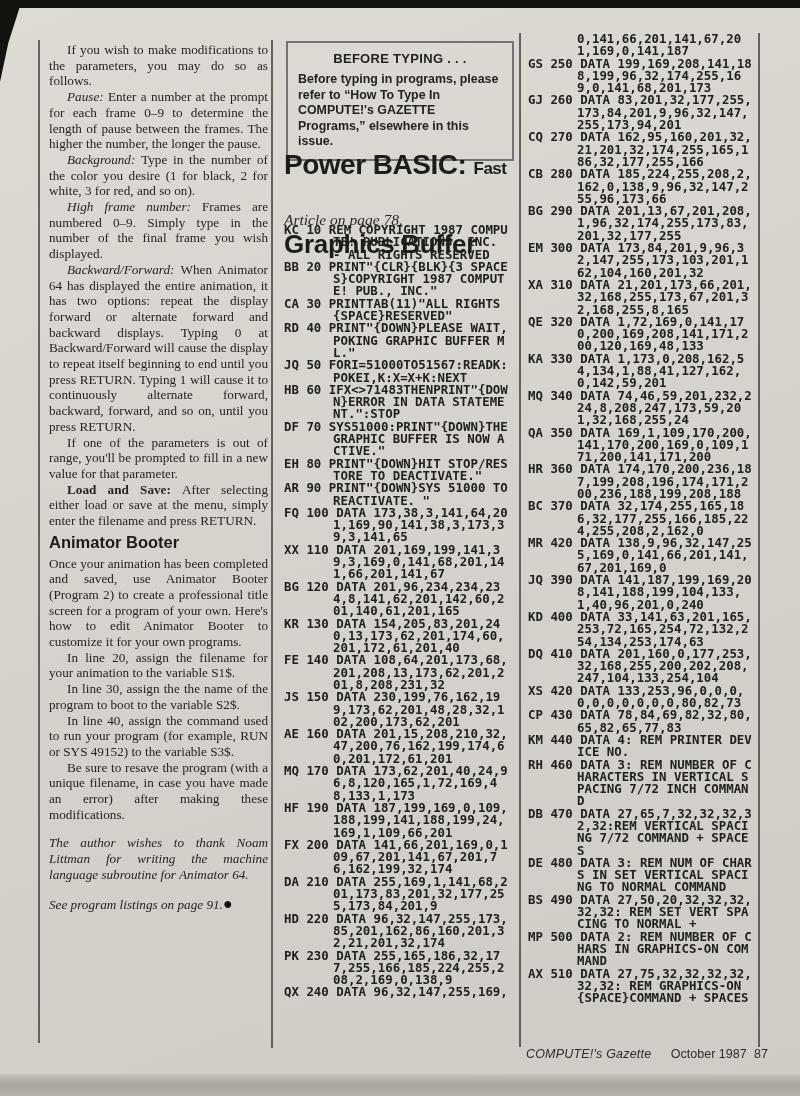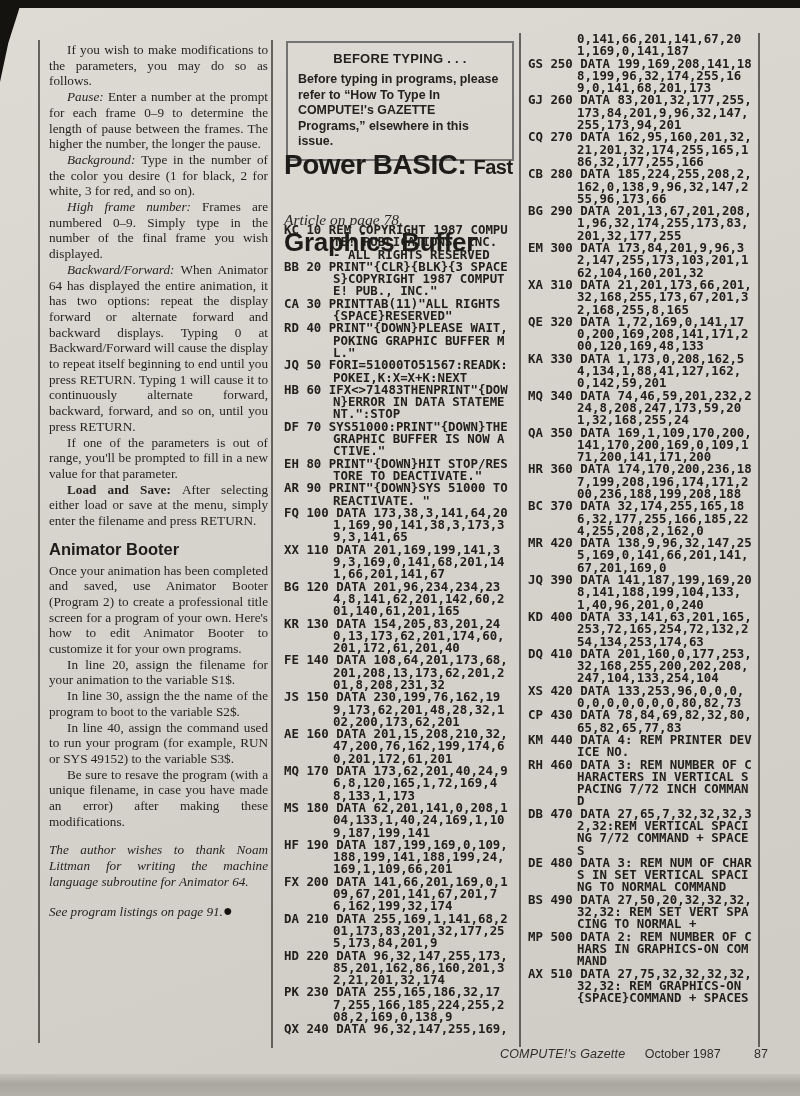--- a/index.html
+++ b/index.html
@@ -20,58 +20,58 @@
 
   
   .col-left{position:absolute;left:49px;top:42px;width:219px;
       font-size:13.2px;line-height:15.7px;text-align:justify;}
   .lc-para{margin:0;text-indent:18px;}
   .lc-para.noindent{text-indent:0;}
   .lc-italic{font-style:italic;margin-top:13px;text-indent:0;}
   .lead.italic{font-style:italic;}
   .lead.bold{font-weight:bold;}
   .lc-head{font-family:"Liberation Sans",sans-serif;font-size:16.5px;
-      margin:13px 0 5px;text-indent:0;text-align:left;color:#1d1c19;}
+      margin:6px 0 5px;text-indent:0;text-align:left;color:#1d1c19;}
   .lc-note{margin:14px 0 0;display:flex;
       align-items:center;font-style:italic;text-indent:0;}
   .end-bullet{font-style:normal;font-size:16px;line-height:14px;color:#14130f;}
 
   
   .bt-box{position:absolute;left:286px;top:41px;width:228px;box-sizing:border-box;
       border:2px solid #737373;padding:8px 10px 9px;
       font-family:"Liberation Sans",sans-serif;color:#23221e;}
   .bt-title{text-align:center;font-weight:bold;font-size:13px;letter-spacing:.3px;
       margin-bottom:6px;}
   .bt-body{font-weight:bold;font-size:12.4px;line-height:15.6px;}
 
   
   .pb-head{position:absolute;left:284px;top:150px;width:240px;
       font-family:"Liberation Sans",sans-serif;font-weight:bold;color:#1d1c19;}
   .pb-line1{font-size:28px;line-height:30px;letter-spacing:-.5px;}
-  .pb-sub{font-size:20px;margin-top:19px;}
+  .pb-sub{font-size:17px;margin-top:19px;}
   .pb-line2{font-size:26px;line-height:26px;letter-spacing:-.3px;margin-top:47px;}
   .article-note{position:absolute;left:284px;top:211px;font-style:italic;
       font-size:15.5px;color:#2a2925;}
 
   
   .col-code{position:absolute;width:226px;
       font-family:"DejaVu Sans Mono",monospace;font-size:12.4px;line-height:12.3px;
       color:#21201c;}
   .col-mid{left:284px;top:224px;}
   .col-right{left:528px;top:33px;}
   .code-line{box-sizing:border-box;width:226px;padding-left:49px;text-indent:-49px;
       word-break:break-all;font-weight:bold;}
   .code-line.cont{text-indent:0;}
 
   
   .footer{position:absolute;left:0;top:1047px;width:768px;text-align:right;
       font-family:"Liberation Sans",sans-serif;font-size:12.5px;color:#2e2d2a;}
   .f-mag{font-style:italic;letter-spacing:.2px;}
   .f-issue{margin-left:16px;}
-  .f-num{margin-left:30px;}
+  .f-num{margin-left:4px;}
 </style>
 </head>
 <body>
 
 <div>
 
   <div class="artifact top-strip"></div>
   <div class="artifact corner-wedge"></div>
 
   <div class="rule rule-left"></div>
@@ -126,21 +126,20 @@
       <div class="code-line">EH 80 PRINT"{DOWN}HIT STOP/RESTORE TO DEACTIVATE."</div>
       <div class="code-line">AR 90 PRINT"{DOWN}SYS 51000 TO REACTIVATE. "</div>
       <div class="code-line">FQ 100 DATA 173,38,3,141,64,201,169,90,141,38,3,173,39,3,141,65</div>
       <div class="code-line">XX 110 DATA 201,169,199,141,39,3,169,0,141,68,201,141,66,201,141,67</div>
       <div class="code-line">BG 120 DATA 201,96,234,234,234,8,141,62,201,142,60,201,140,61,201,165</div>
       <div class="code-line">KR 130 DATA 154,205,83,201,240,13,173,62,201,174,60,201,172,61,201,40</div>
       <div class="code-line">FE 140 DATA 108,64,201,173,68,201,208,13,173,62,201,201,8,208,231,32</div>
       <div class="code-line">JS 150 DATA 230,199,76,162,199,173,62,201,48,28,32,102,200,173,62,201</div>
       <div class="code-line">AE 160 DATA 201,15,208,210,32,47,200,76,162,199,174,60,201,172,61,201</div>
       <div class="code-line">MQ 170 DATA 173,62,201,40,24,96,8,120,165,1,72,169,48,133,1,173</div>
-      <div class="code-line">MS 180 DATA 62,201,141,0,208,104,133,1,40,24,169,1,109,187,199,141</div>
       <div class="code-line">HF 190 DATA 187,199,169,0,109,188,199,141,188,199,24,169,1,109,66,201</div>
       <div class="code-line">FX 200 DATA 141,66,201,169,0,109,67,201,141,67,201,76,162,199,32,174</div>
       <div class="code-line">DA 210 DATA 255,169,1,141,68,201,173,83,201,32,177,255,173,84,201,9</div>
       <div class="code-line">HD 220 DATA 96,32,147,255,173,85,201,162,86,160,201,32,21,201,32,174</div>
       <div class="code-line">PK 230 DATA 255,165,186,32,177,255,166,185,224,255,208,2,169,0,138,9</div>
       <div class="code-line">QX 240 DATA 96,32,147,255,169,</div>
     </div>
   <div class="col-code col-right" id="code-right">
       <div class="code-line cont">0,141,66,201,141,67,201,169,0,141,187</div>
       <div class="code-line">GS 250 DATA 199,169,208,141,188,199,96,32,174,255,169,0,141,68,201,173</div>

